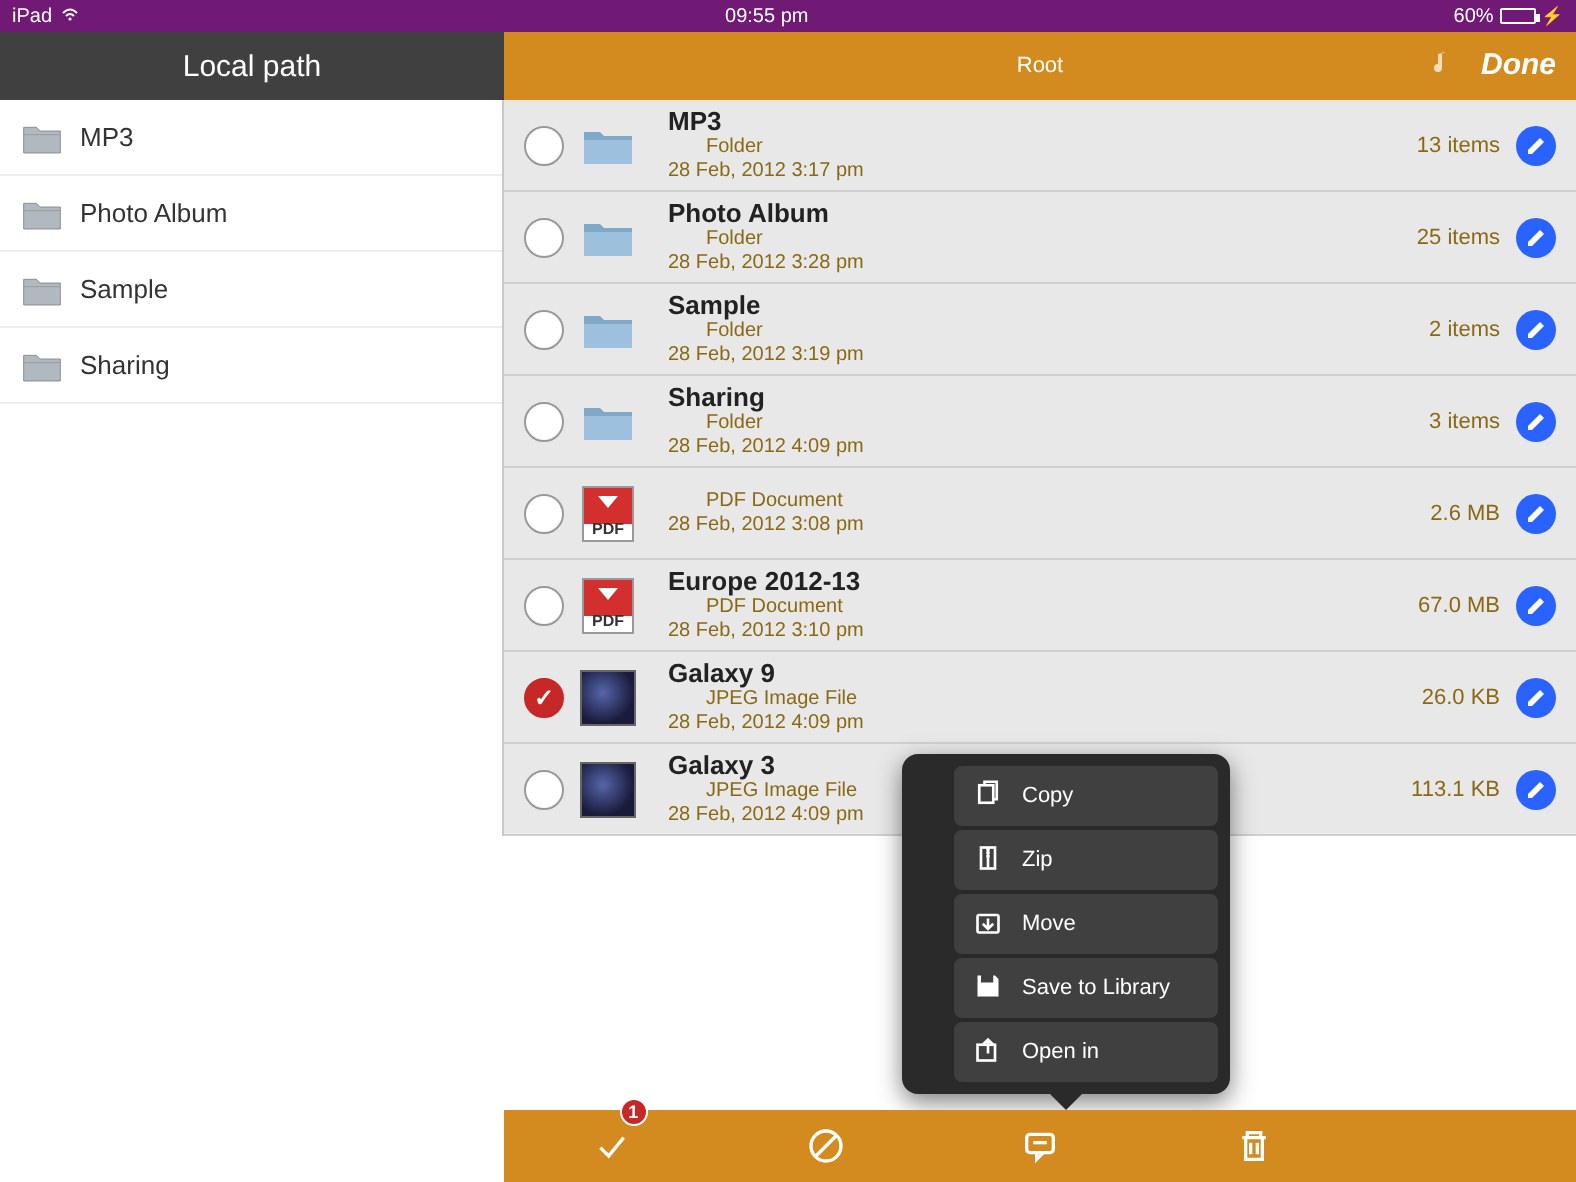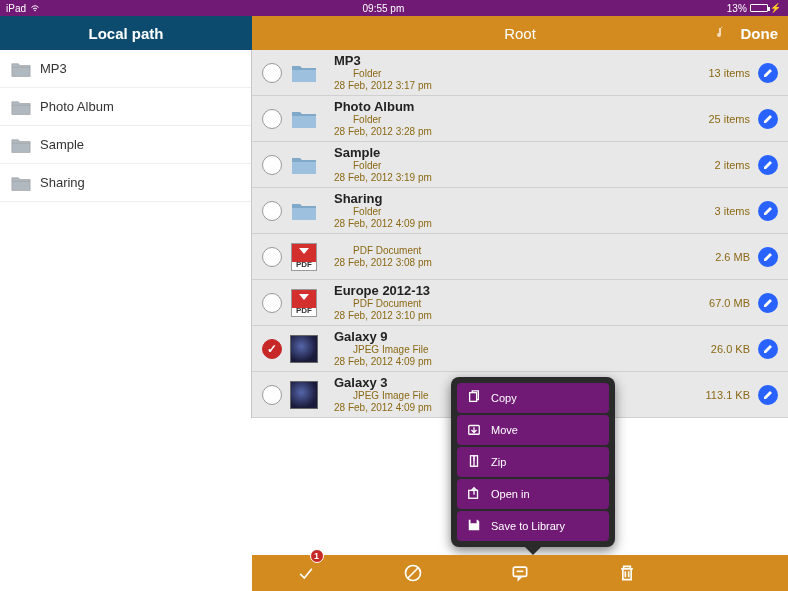--- a/index.html
+++ b/index.html
@@ -4,24 +4,24 @@
 <style>
 * { margin: 0; padding: 0; box-sizing: border-box; font-family: -apple-system, Helvetica, Arial, sans-serif; }
 body { width: 788px; height: 591px; overflow: hidden; background: #fff; position: relative; }
 
 .status-bar { height: 16px; background: #701a75; color: #fff; display: flex; align-items: center; padding: 0 6px; font-size: 10px; }
 .status-left { flex: 0 0 auto; display: flex; align-items: center; gap: 4px; }
 .status-center { flex: 1; text-align: center; }
 .status-right { flex: 0 0 auto; display: flex; align-items: center; gap: 3px; }
 
 .header-bar { height: 34px; display: flex; }
-.header-left { width: 252px; background: #0c4a6e; color: #fff; display: flex; align-items: center; justify-content: center; font-size: 15px; font-weight: 700; }
+.header-left { width: 252px; background: #404040; color: #fff; display: flex; align-items: center; justify-content: center; font-size: 15px; font-weight: 400; }
 .header-right { flex: 1; background: #d38b1f; color: #fff; display: flex; align-items: center; position: relative; }
-.header-title { flex: 1; text-align: center; font-size: 15px; font-weight: 500; }
-.header-done { position: absolute; right: 10px; font-size: 15px; font-weight: 600; cursor: pointer; display: flex; align-items: flex-start; gap: 16px; }
+.header-title { flex: 1; text-align: center; font-size: 11px; font-weight: 500; }
+.header-done { position: absolute; right: 10px; font-size: 15px; font-weight: 600; cursor: pointer; display: flex; align-items: flex-start; gap: 16px; font-style: italic; }
 
 .content { display: flex; height: 368px; }
 .sidebar { width: 252px; background: #fff; border-right: 1px solid #c8c8c8; }
 .sidebar-item { display: flex; align-items: center; height: 38px; padding: 0 10px; border-bottom: 1px solid #eee; font-size: 13px; color: #333; cursor: pointer; }
 .sidebar-folder-icon { width: 22px; height: 18px; margin-right: 8px; }
 
 .main { flex: 1; background: #e8e8e8; overflow-y: auto; position: relative; }
 .stripes { position: absolute; inset: 0; background: repeating-linear-gradient(#e8e8e8 0, #e8e8e8 45px, #f2f2f2 45px, #f2f2f2 46px); }
 .file-list { position: relative; }
 .file-row { display: flex; align-items: center; height: 46px; padding: 0 10px; border-bottom: 1px solid #d0d0d0; background: #e8e8e8; }
@@ -37,21 +37,21 @@
 .edit-btn { width: 20px; height: 20px; border-radius: 50%; background: #2962ff; display: flex; align-items: center; justify-content: center; cursor: pointer; flex-shrink: 0; }
 .edit-btn svg { width: 10px; height: 10px; fill: #fff; }
 
 .folder-svg { width: 28px; height: 22px; }
 .pdf-icon { width: 26px; height: 28px; background: linear-gradient(#d32f2f 70%, #fff 70%); border: 1px solid #999; position: relative; font-size: 8px; font-weight: bold; color: #333; display: flex; align-items: flex-end; justify-content: center; padding-bottom: 1px; }
 .pdf-icon::before { content: ""; position: absolute; top: 4px; left: 50%; transform: translateX(-50%); width: 0; height: 0; border-left: 5px solid transparent; border-right: 5px solid transparent; border-top: 6px solid #fff; }
 .img-thumb { width: 28px; height: 28px; background: radial-gradient(circle at 40% 40%, #5566aa, #1a1a3a 70%); border: 1px solid #666; }
 
 .popup { position: absolute; left: 451px; top: 377px; width: 164px; background: #2a2a2a; border-radius: 8px; padding: 6px; box-shadow: 0 4px 12px rgba(0,0,0,0.5); }
 .popup::after { content: ""; position: absolute; bottom: -8px; left: 50%; transform: translateX(-50%); border-left: 8px solid transparent; border-right: 8px solid transparent; border-top: 8px solid #2a2a2a; }
-.popup-item { display: flex; align-items: center; height: 30px; padding: 0 10px; color: #fff; font-size: 11px; cursor: pointer; border-radius: 4px; background: #701a75; margin-bottom: 2px; }
+.popup-item { display: flex; align-items: center; height: 30px; padding: 0 10px; color: #fff; font-size: 11px; cursor: pointer; border-radius: 4px; background: #404040; margin-bottom: 2px; margin-left: 20px; }
 .popup-item:last-child { margin-bottom: 0; }
 .popup-item svg { width: 14px; height: 14px; margin-right: 10px; stroke: #fff; fill: none; stroke-width: 1.5; }
 .popup-item .save-icon { fill: #fff; stroke: none; }
 
 .toolbar { position: absolute; bottom: 0; left: 252px; width: 536px; height: 36px; background: #d38b1f; display: flex; align-items: center; justify-content: space-around; }
 .toolbar-btn { cursor: pointer; position: relative; display: flex; align-items: center; justify-content: center; width: 40px; height: 36px; }
 .toolbar-btn svg { width: 20px; height: 20px; stroke: #fff; fill: none; stroke-width: 2; }
 .badge { position: absolute; top: -6px; left: 50%; transform: translateX(4px); width: 14px; height: 14px; background: #c62828; border-radius: 50%; color: #fff; font-size: 9px; font-weight: bold; display: flex; align-items: center; justify-content: center; border: 1px solid #fff; }
 
 .battery { width: 18px; height: 8px; border: 1px solid #fff; border-radius: 1px; position: relative; }
@@ -66,21 +66,21 @@
     <span>iPad</span>
     <span>
       <svg width="10" height="8" viewBox="0 0 10 8">
           <path d="M5 7 L5 7 M3 5 Q5 3 7 5 M1.5 3.5 Q5 0 8.5 3.5" stroke="#fff" fill="none" stroke-width="1"></path>
           <circle cx="5" cy="6.5" r="0.8" fill="#fff"></circle>
         </svg>
     </span>
   </div>
   <div class="status-center">09:55 pm</div>
   <div class="status-right">
-    <span>13%</span>
+    <span>60%</span>
     <span class="battery"><span class="battery-fill"></span></span>
     <span style="font-size:9px;">⚡</span>
   </div>
 </div>
 
 <div class="header-bar">
   <div class="header-left">Local path</div>
   <div class="header-right">
     <div class="header-title">Root</div>
     <div class="header-done">
@@ -290,44 +290,44 @@
 <div class="popup" id="popup">
     <div class="popup-item">
       <span><svg viewBox="0 0 16 16">
           <rect x="3" y="3" width="8" height="10"></rect>
           <path d="M6 3 L6 1 L13 1 L13 11 L11 11"></path>
         </svg></span>
       <span>Copy</span>
     </div>
     <div class="popup-item">
       <span><svg viewBox="0 0 16 16">
+          <rect x="4" y="2" width="8" height="12"></rect>
+          <path d="M8 2 L8 14 M7 3 L9 3 M7 5 L9 5 M7 7 L9 7"></path>
+        </svg></span>
+      <span>Zip</span>
+    </div>
+    <div class="popup-item">
+      <span><svg viewBox="0 0 16 16">
           <rect x="2" y="4" width="12" height="10" rx="1"></rect>
           <path d="M8 6 L8 12 M5 9 L8 12 L11 9"></path>
         </svg></span>
       <span>Move</span>
     </div>
     <div class="popup-item">
-      <span><svg viewBox="0 0 16 16">
-          <rect x="4" y="2" width="8" height="12"></rect>
-          <path d="M8 2 L8 14 M7 3 L9 3 M7 5 L9 5 M7 7 L9 7"></path>
-        </svg></span>
-      <span>Zip</span>
+      <span><svg class="save-icon" viewBox="0 0 16 16">
+          <path d="M2 2 L12 2 L14 4 L14 14 L2 14 Z M4 2 L4 6 L11 6 L11 2 M5 9 L11 9 L11 14 L5 14 Z"></path>
+        </svg></span>
+      <span>Save to Library</span>
     </div>
     <div class="popup-item">
       <span><svg viewBox="0 0 16 16">
           <rect x="2" y="5" width="10" height="9"></rect>
           <path d="M8 10 L8 2 M5 5 L8 2 L11 5"></path>
         </svg></span>
       <span>Open in</span>
-    </div>
-    <div class="popup-item">
-      <span><svg class="save-icon" viewBox="0 0 16 16">
-          <path d="M2 2 L12 2 L14 4 L14 14 L2 14 Z M4 2 L4 6 L11 6 L11 2 M5 9 L11 9 L11 14 L5 14 Z"></path>
-        </svg></span>
-      <span>Save to Library</span>
     </div>
   </div>
 
 <div class="toolbar">
   <div class="toolbar-btn">
     <svg viewBox="0 0 24 24">
         <path d="M5 13 L10 18 L19 7"></path>
       </svg>
     <div class="badge">1</div>
   </div>

